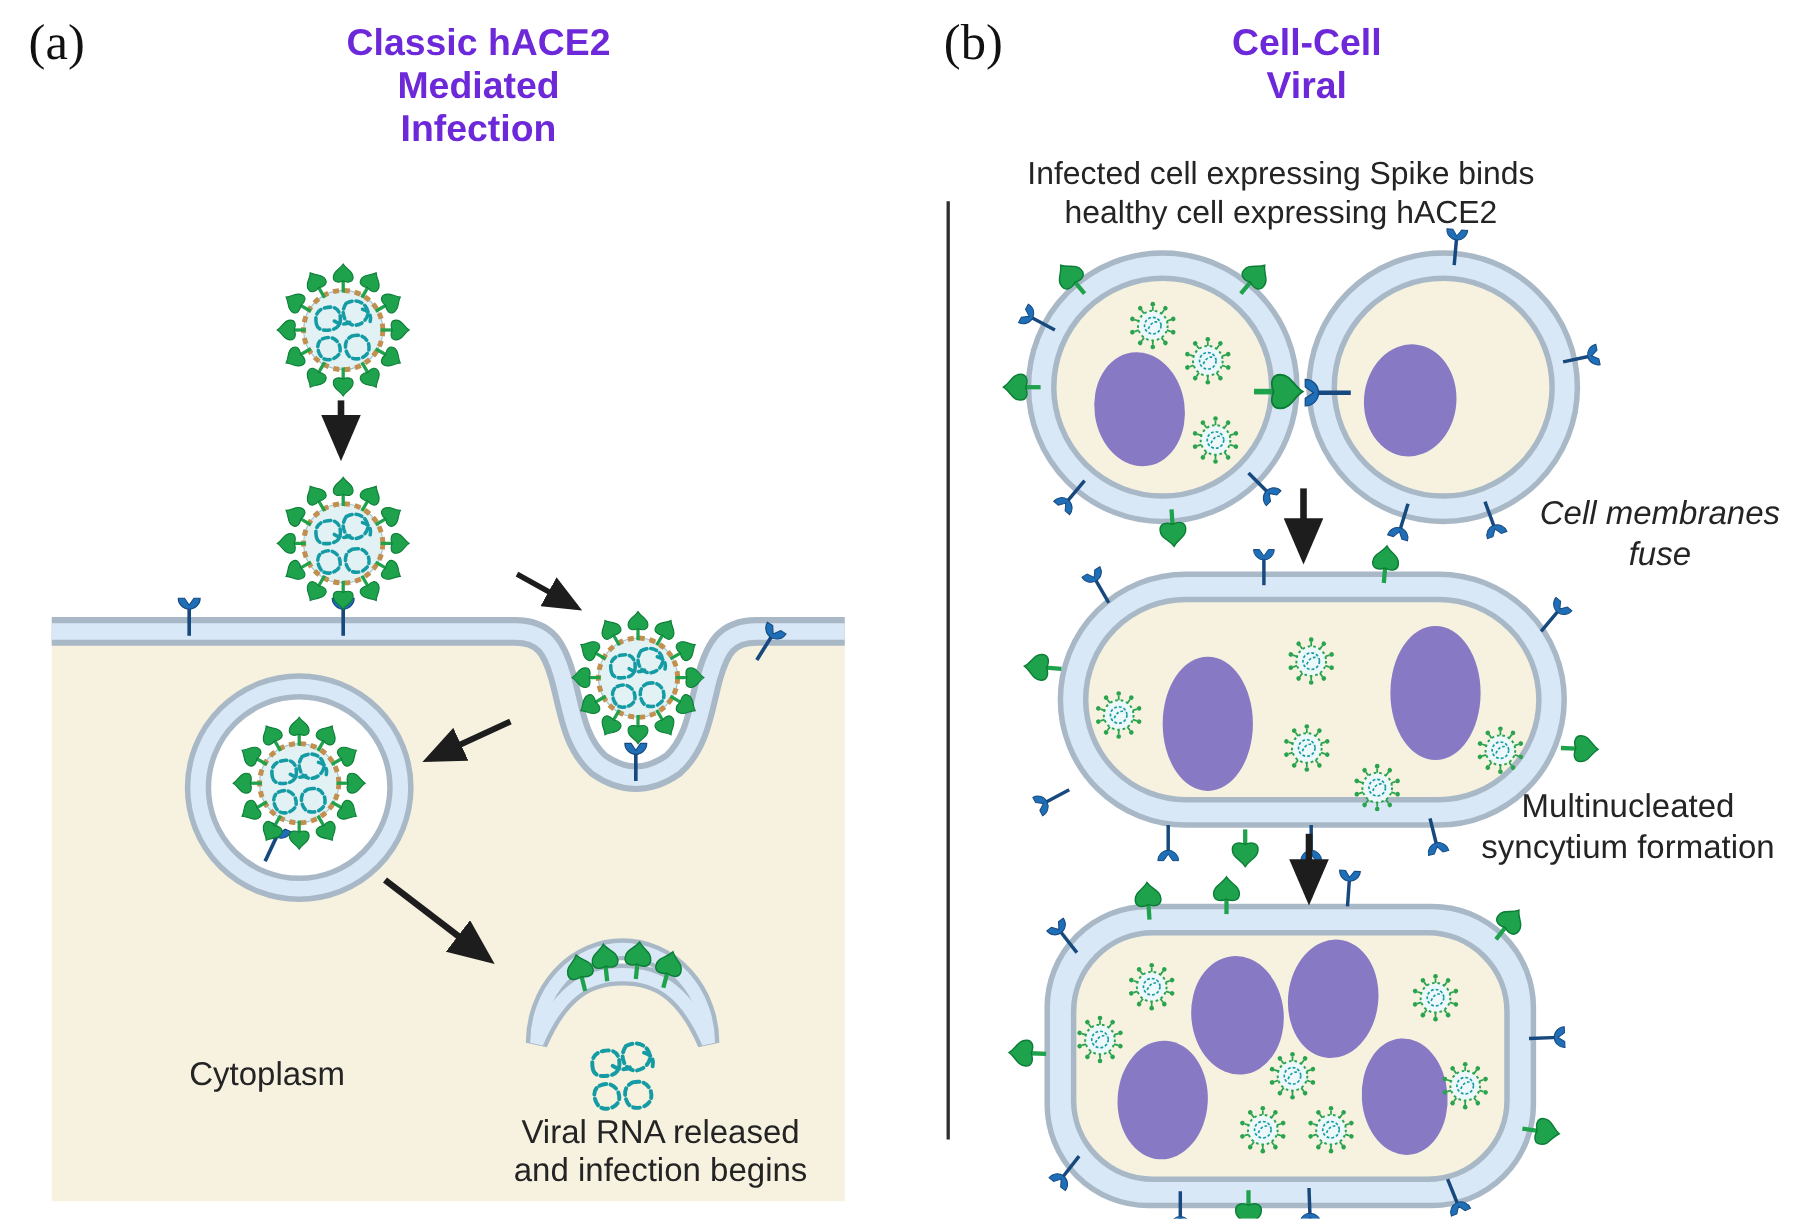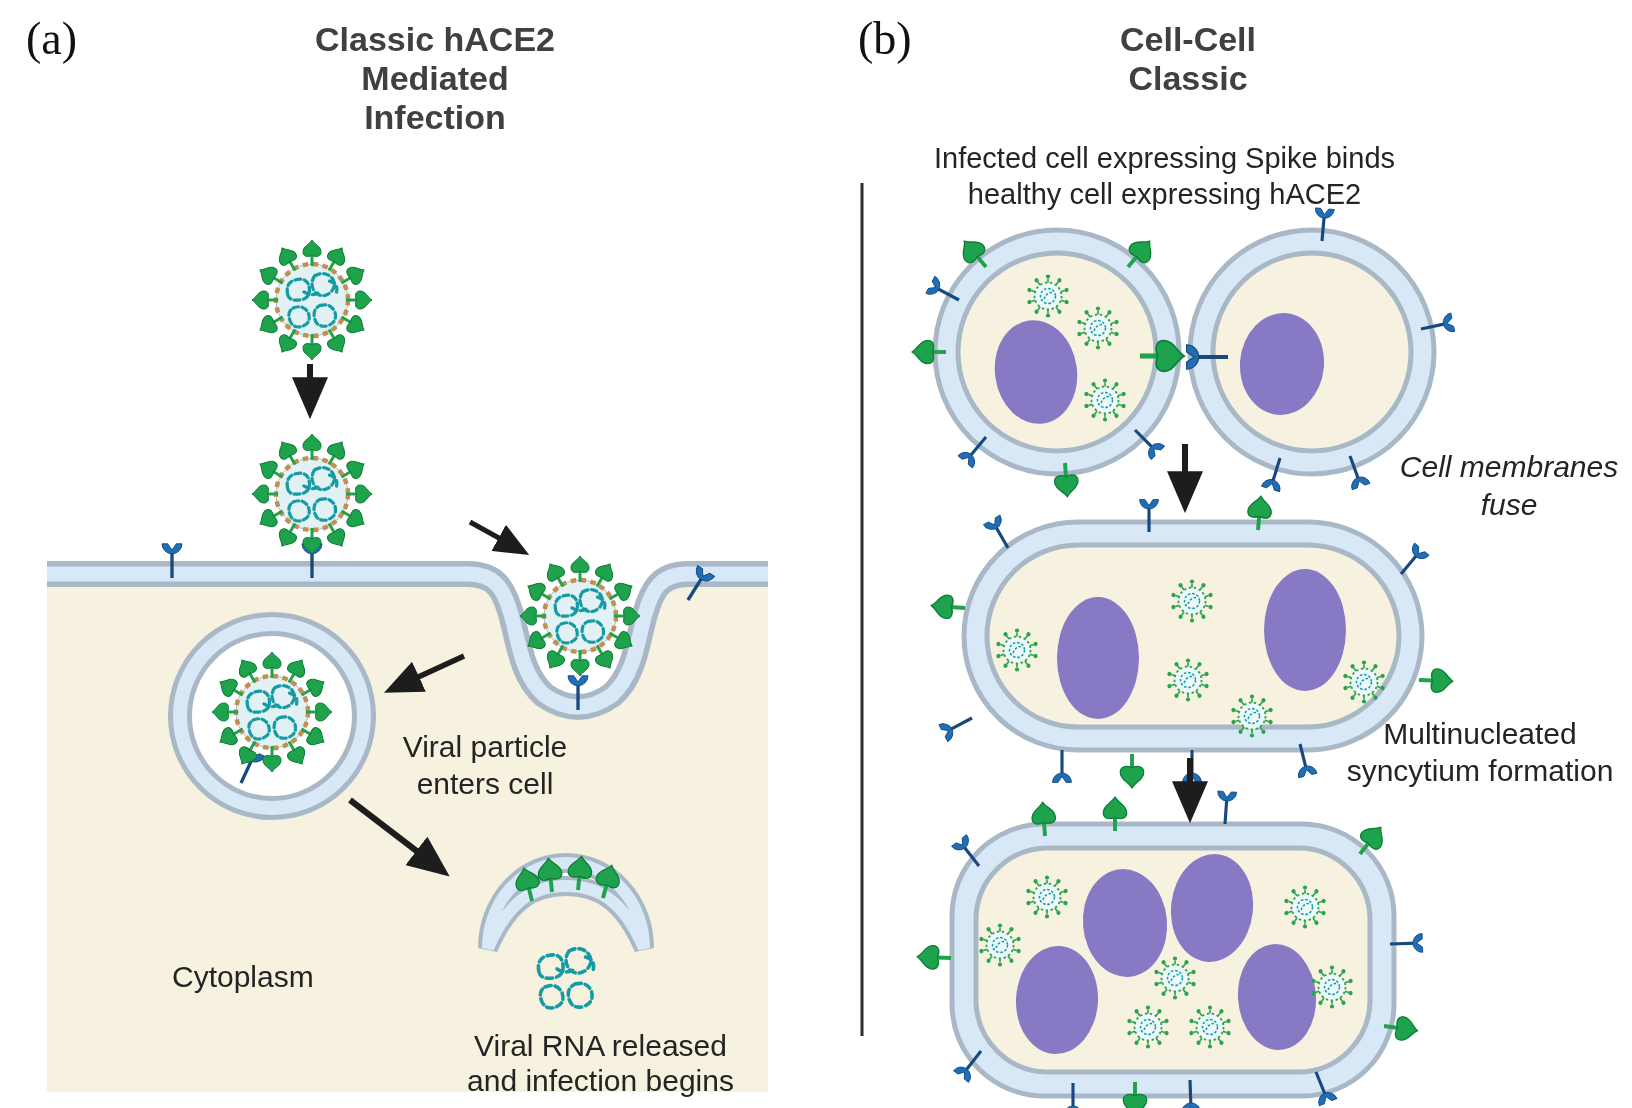--- a/index.html
+++ b/index.html
@@ -2,21 +2,21 @@
 <html><head>
 <meta charset="utf-8">
 <style>
   html,body{margin:0;padding:0;background:#fff;}
   .stage{position:relative;width:1632px;height:1108px;background:#ffffff;overflow:hidden;
          font-family:"Liberation Sans",sans-serif;}
   svg{position:absolute;left:0;top:0;}
   .lbl{position:absolute;white-space:pre-line;text-align:center;color:#242424;
        font-family:"Liberation Sans",sans-serif;}
   .panel-letter{font-family:"Liberation Serif",serif;font-size:46px;color:#111;text-align:left;}
-  .panel-title{font-size:34px;font-weight:bold;line-height:39px;color:#404040;}
+  .panel-title{font-size:34px;font-weight:bold;line-height:39px;color:#6d28d9;}
   .body-lbl{font-size:29px;line-height:37px;}
   .body-lbl-lg{font-size:30px;line-height:37px;}
   .left-align{text-align:left;}
 </style>
 </head>
 <body>
 
 <div class="stage">
   <svg id="diagram" width="1632" height="1108" viewBox="0 0 1632 1108">
 <defs>
@@ -214,28 +214,26 @@
       <line x1="464" y1="656" x2="390" y2="690" stroke="#1d1d1d" stroke-width="5.5" marker-end="url(#ah)"></line>
       <line x1="350" y1="800" x2="444" y2="872" stroke="#1d1d1d" stroke-width="6" marker-end="url(#ah)"></line>
       <line x1="1185" y1="444" x2="1185" y2="506" stroke="#1d1d1d" stroke-width="6" marker-end="url(#ah)"></line>
       <line x1="1190" y1="758" x2="1190" y2="816" stroke="#1d1d1d" stroke-width="6" marker-end="url(#ah)"></line>
     </svg>
 
   <div class="lbl panel-letter" style="left:26px;top:12px;">(a)</div>
   <div class="lbl panel-title" style="left:280px;top:20px;width:310px;">Classic hACE2
 Mediated
 Infection</div>
-  <div class="lbl body-lbl-lg" style="left:365px;top:728px;width:240px;">Viral particle
-enters cell</div>
   <div class="lbl body-lbl-lg left-align" style="left:132px;top:958px;margin-left:40px;">Cytoplasm</div>
-  <div class="lbl body-lbl-lg" style="left:438px;top:1012px;width:325px;line-height:35px;margin-top:16px;">Viral RNA released
+  <div class="lbl body-lbl-lg" style="left:438px;top:1012px;width:325px;line-height:35px;">Viral RNA released
 and infection begins</div>
 
   <div class="lbl panel-letter" style="left:858px;top:12px;">(b)</div>
   <div class="lbl panel-title" style="left:1040px;top:20px;width:296px;">Cell-Cell
-Classic</div>
+Viral</div>
   <div class="lbl body-lbl" style="left:912px;top:140px;width:505px;line-height:36px;">Infected cell expressing Spike binds
 healthy cell expressing hACE2</div>
   <div class="lbl body-lbl-lg" style="left:1390px;top:448px;width:238px;line-height:38px;font-style:italic;">Cell membranes
 fuse</div>
   <div class="lbl body-lbl-lg" style="left:1330px;top:715px;width:300px;">Multinucleated
 syncytium formation</div>
 </div>
 
 </body></html>

